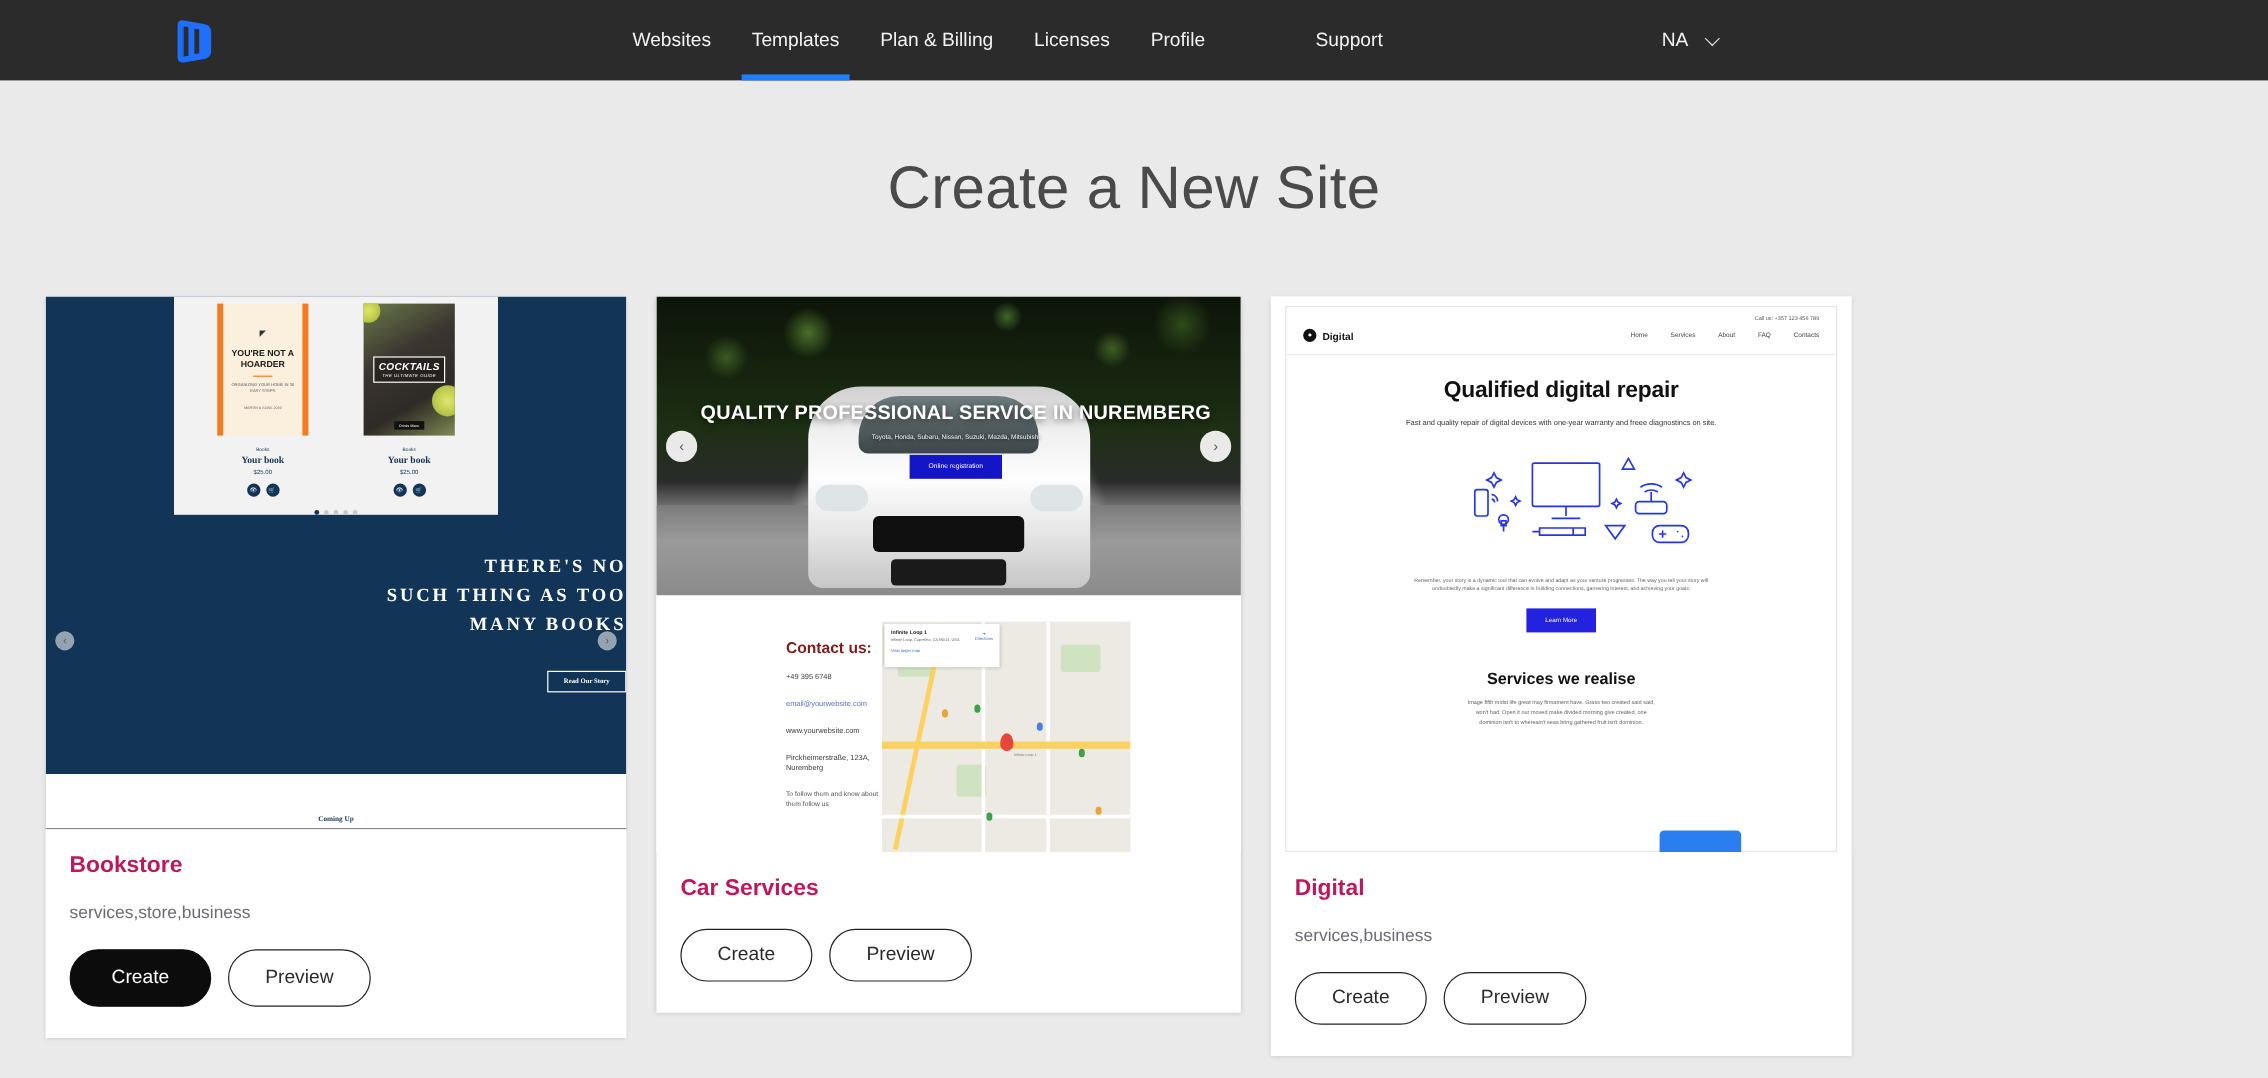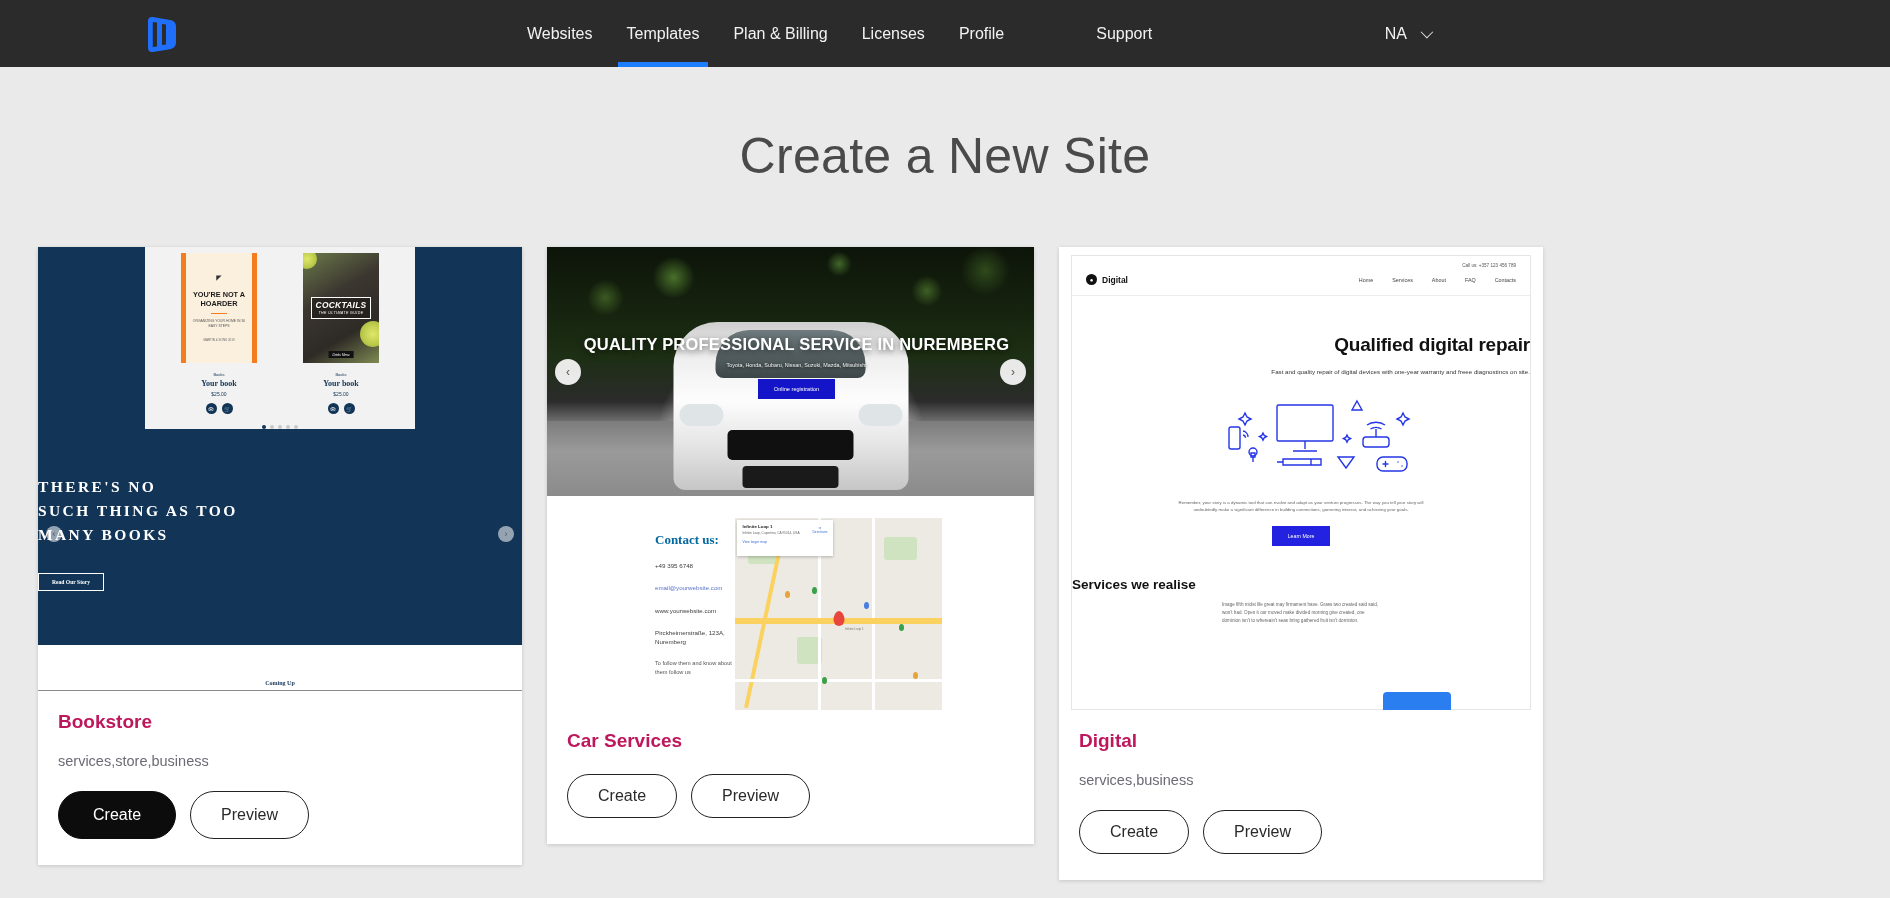--- a/index.html
+++ b/index.html
@@ -119,21 +119,21 @@
   .bk-meta .nm { font-size: 8px; color: #123456; font-family: "Liberation Serif", serif; font-weight: bold; margin-top: 2px; }
   .bk-meta .pr { font-size: 5px; color: #123456; margin-top: 3px; }
   .bk-icons { display: flex; gap: 5px; justify-content: center; margin-top: 6px; }
   .bk-icons i {
     width: 11px; height: 11px; border-radius: 50%; background: #123456;
     display: flex; align-items: center; justify-content: center; color: #fff; font-size: 5px; font-style: normal;
   }
   .bk-dots { display: flex; gap: 4px; justify-content: center; margin-top: 11px; }
   .bk-dots s { width: 4px; height: 4px; border-radius: 50%; background: #c9c9c9; }
   .bk-dots s.on { background: #123456; }
-  .bk-hero { text-align: left; position: absolute; left: 0; right: 0; top: 228px; }
+  .bk-hero { text-align: right; position: absolute; left: 0; right: 0; top: 214px; }
   .bk-hero h2 {
     color: #fff; font-family: "Liberation Serif", serif; font-weight: bold;
     font-size: 15.5px; letter-spacing: 2.4px; line-height: 1.55; text-transform: uppercase;
   }
   .bk-hero .cta {
     display: inline-block; margin-top: 26px; border: 1px solid #fff; color: #fff;
     font-size: 5.6px; padding: 5px 13px; font-family: "Liberation Serif", serif; font-weight: bold;
   }
   .bk-foot {
     position: absolute; left: 0; right: 0; bottom: 0; height: 46px; background: #fff;
@@ -188,21 +188,21 @@
     color: #fff; font-size: 16.5px; font-weight: bold; line-height: 1.18;
     text-shadow: 0 2px 6px rgba(0,0,0,.55); letter-spacing: .2px;
   }
   .cs-brands { color: #f2f2f2; font-size: 5.4px; margin-top: 8px; text-shadow: 0 1px 3px rgba(0,0,0,.8); }
   .cs-cta {
     display: inline-block; margin-top: 11px; background: #1414c8; color: #fff;
     font-size: 5.6px; padding: 7px 16px;
   }
   .cs-contact { display: flex; background: #fff; padding: 22px 0 0 0; height: 214px; }
   .cs-contact .left { width: 44%; padding-left: 108px; padding-top: 14px; }
-  .cs-contact .left h4 { font-size: 13px; font-weight: bold; color: #0369a1; font-family: Liberation Serif, serif; }
+  .cs-contact .left h4 { font-size: 13px; font-weight: bold; color: #7f1d1d; }
   .cs-contact .left p { font-size: 6.2px; color: #3c3c3c; margin-top: 13px; line-height: 1.5; }
   .cs-contact .left p.mail { color: #5b74c8; }
   .cs-contact .left p.small { font-size: 5.6px; color: #555; }
   .cs-map {
     width: 56%; margin-right: 92px; position: relative; overflow: hidden;
     background: #eceae3;
   }
   .cs-map .rd { position: absolute; background: #fbd25f; }
   .cs-map .rd.h1 { left: 0; right: 0; top: 52%; height: 6px; }
   .cs-map .rd.h2 { left: 0; right: 0; top: 84%; height: 3px; background: #fff; }
@@ -231,28 +231,28 @@
   .dg { width: 100%; height: 100%; background: #fff; padding: 8px 12px 0 12px; }
   .dg-inner { border: 1px solid #e6e6e6; height: 100%; background: #fff; }
   .dg-top { display: flex; justify-content: flex-end; padding: 7px 14px 0 0; }
   .dg-top span { font-size: 4.6px; color: #555; }
   .dg-nav { display: flex; align-items: center; padding: 6px 14px 10px 14px; border-bottom: 1px solid #ededed; }
   .dg-brand { display: flex; align-items: center; gap: 5px; }
   .dg-dot { width: 11px; height: 11px; border-radius: 50%; background: #111; display: flex; align-items: center; justify-content: center; color: #fff; font-size: 6px; }
   .dg-brand b { font-size: 8.5px; color: #111; }
   .dg-links { margin-left: auto; display: flex; gap: 19px; }
   .dg-links span { font-size: 5.4px; color: #444; }
-  .dg-head { text-align: right; margin-top: 38px; }
+  .dg-head { text-align: center; margin-top: 19px; }
   .dg-head h3 { font-size: 19px; color: #111; font-weight: bold; letter-spacing: -.2px; }
   .dg-head p { font-size: 6.2px; color: #333; margin-top: 11px; line-height: 1.6; }
   .dg-art { height: 108px; position: relative; margin-top: 14px; }
   .dg-copy { text-align: center; padding: 0 96px; }
   .dg-copy p { font-size: 4.4px; color: #666; line-height: 1.65; }
   .dg-btn { display: block; margin: 13px auto 0 auto; background: #2222e0; color: #fff; font-size: 5.2px; padding: 7px 16px; border: none; }
-  .dg-sec { margin-top: 31px; }
+  .dg-sec { text-align: center; margin-top: 31px; }
   .dg-sec h4 { font-size: 13.5px; color: #111; font-weight: bold; }
   .dg-sec p { font-size: 4.6px; color: #666; line-height: 1.65; margin-top: 9px; padding: 0 150px; }
   .dg-blue { position: absolute; right: 92px; bottom: 0; width: 68px; height: 18px; background: #2a7ef0; border-radius: 4px 4px 0 0; }
 </style>
 </head>
 <body>
 
 <div class="topbar">
   <div class="logo-wrap">
     <svg class="logo-svg" width="40" height="42" viewBox="0 0 40 42">

